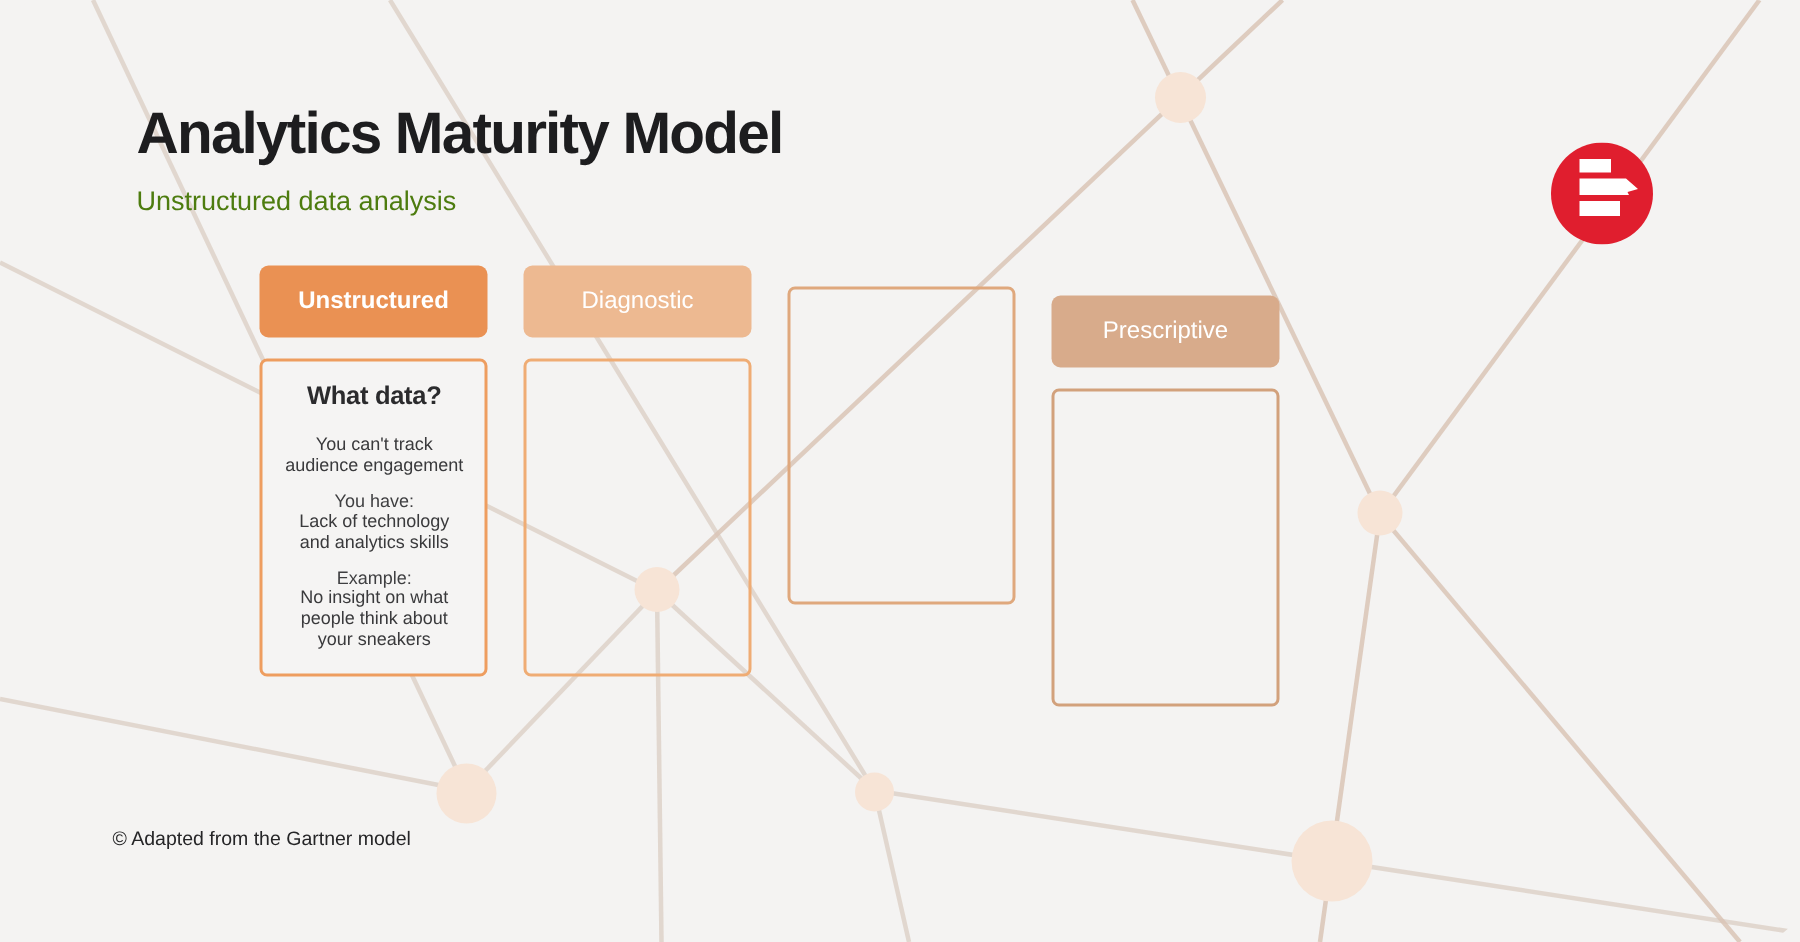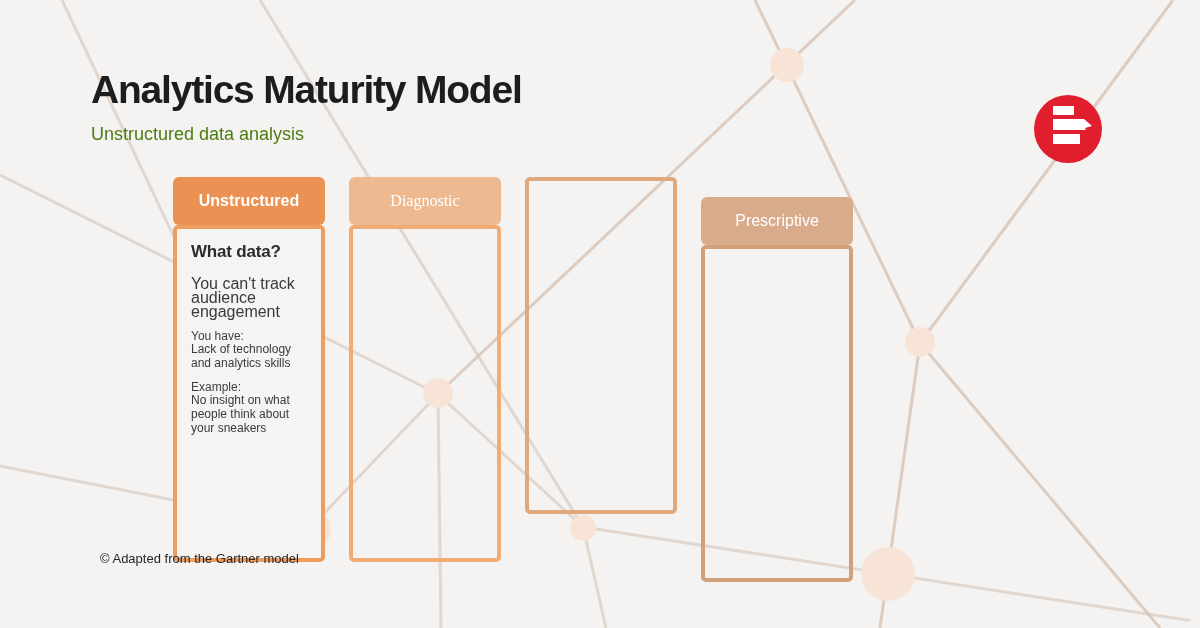--- a/index.html
+++ b/index.html
@@ -45,69 +45,69 @@
     width: 68px; height: 68px;
     z-index: 3;
   }
   .columns {
     position: absolute;
     left: 173px; top: 177px;
     display: flex;
     gap: 24px;
     z-index: 2;
   }
-  .col { width: 152px; }
+  .col { width: 152px; text-align: center; }
   .col-header {
     height: 48px;
     border-radius: 6px;
     display: flex;
     align-items: center;
     justify-content: center;
     color: #ffffff;
     font-size: 16px;
     font-weight: 400;
   }
   .col.active .col-header { font-weight: 700; }
   .col-box {
-    margin-top: 0;
-    height: 337px;
-    border: 4px solid #701a75;
+    margin-top: 14px;
+    height: 212px;
+    border: 2px solid #701a75;
     border-radius: 5px;
     background: transparent;
   }
   .col.active .col-box { background: #f5f4f3; }
   .card {
     padding: 13px 13px 0 14px;
     color: #3a3a3c;
   }
   .card-heading {
     font-size: 17px;
     font-weight: 700;
     color: #2b2b2d;
     letter-spacing: -0.2px;
     margin-bottom: 15px;
   }
   .card-paragraph {
-    font-size: 16px;
+    font-size: 12px;
     line-height: 14px;
     margin-bottom: 11px;
   }
   .card-label {
     font-size: 12px;
     line-height: 12px;
     color: #3f3f41;
   }
   .card-text {
     font-size: 12px;
     line-height: 14px;
     margin-bottom: 11px;
   }
   .footer-credit {
     position: absolute;
-    left: 100px; top: 551px;
+    left: 75px; top: 551px;
     font-size: 13px;
     color: #252527;
     z-index: 3;
   }
 </style>
 </head>
 <body>
 
 <div class="canvas">
 
@@ -162,21 +162,21 @@
           <div class="card-label">You have:</div>
           <div class="card-text">Lack of technology and analytics skills</div>
           <div class="card-label">Example:</div>
           <div class="card-text">No insight on what people think about your sneakers</div>
         </div>
       </div>
     </div>
 
 
     <div class="col">
-      <div class="col-header" style="background-color: rgb(237, 185, 145); font-family: Liberation Serif, serif;">Diagnostic</div>
+      <div class="col-header" style="background-color: rgb(237, 185, 145);">Diagnostic</div>
       <div class="col-box" style="border-color: rgb(239, 172, 116);"></div>
     </div>
 
     <div class="col">
       <div class="col-box" style="border-color: rgb(223, 168, 125);"></div>
     </div>
 
     <div class="col">
       <div class="col-header" style="background-color: rgb(216, 171, 139); margin-top: 20px;">Prescriptive</div>
       <div class="col-box" style="border-color: rgb(210, 161, 124);"></div>

